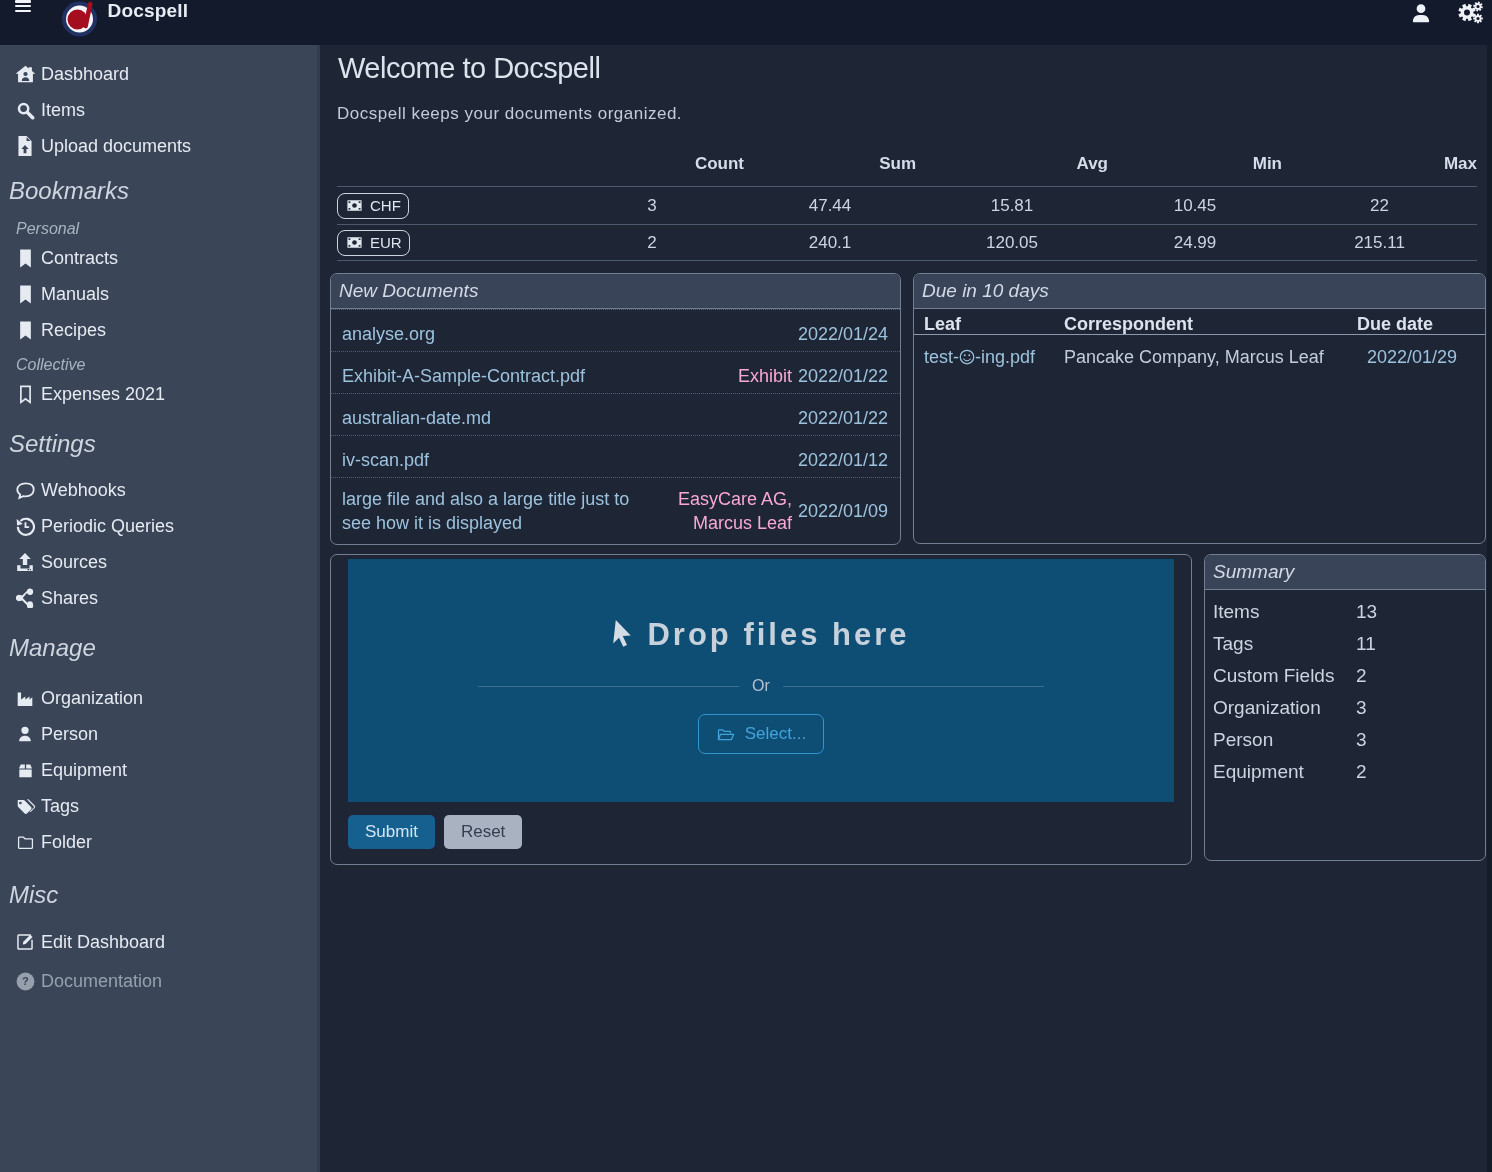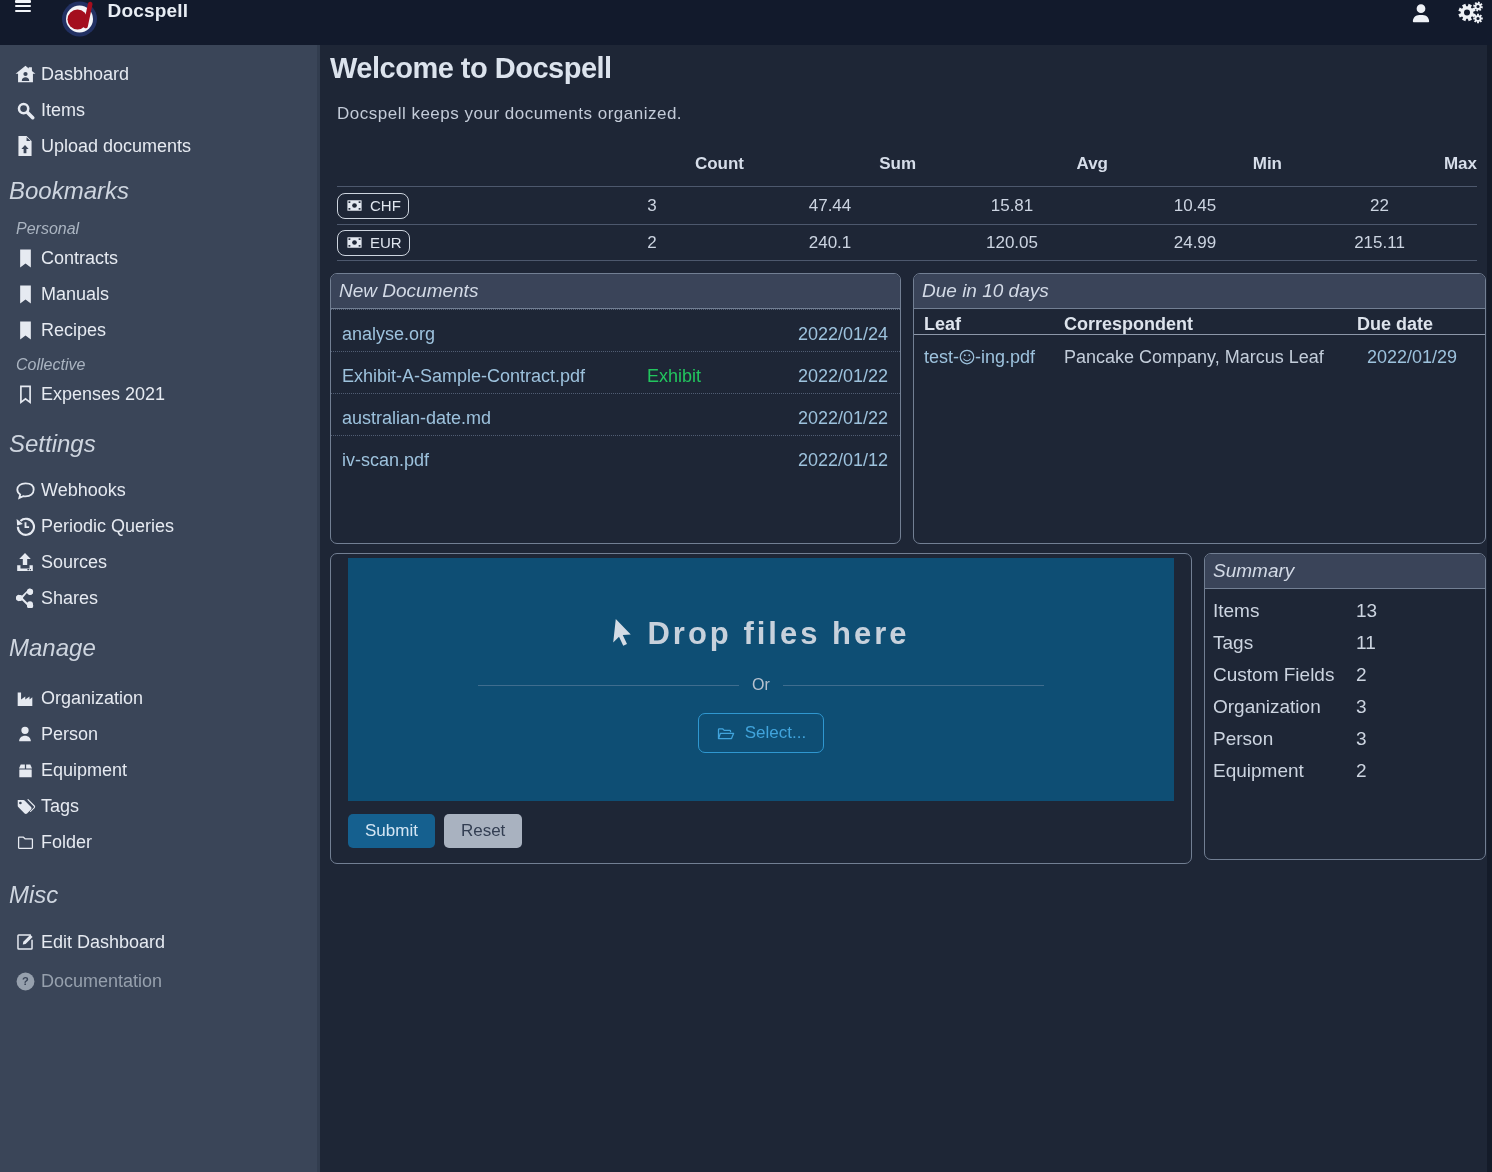--- a/index.html
+++ b/index.html
@@ -14,21 +14,21 @@
 .nav-right { margin-left:auto; display:flex; align-items:center; }
 .sidebar { position:absolute; left:0; top:45px; width:320px; height:1127px; background:#3a4558; border-right:3px solid #323d4f; color:#e4e9f0; }
 .side-item { position:absolute; left:0; width:317px; height:36px; display:flex; align-items:center; padding-left:13px; font-size:18px; color:#e6eaf1; }
 .side-item .ic { width:24px; display:flex; justify-content:center; }
 .side-item .tx { margin-left:4px; }
 .side-h { position:absolute; left:0; width:317px; font-style:italic; font-size:24px; color:#ced5df; padding-left:9px; height:34px; display:flex; align-items:center; }
 .side-sh { position:absolute; left:0; width:317px; font-style:italic; font-size:16px; color:#aab4c1; padding-left:16px; height:25px; display:flex; align-items:center; }
 .dim { color:#96a0ad; }
 .rstrip { position:absolute; right:0; top:45px; width:5px; height:1127px; background:#141b29; }
 .main { position:absolute; left:320px; top:45px; width:1167px; height:1127px; background:#1e2636; padding-left:10px; }
-h1 { color:#dce3ed; font-size:29px; font-weight:bold; margin-top:7px; letter-spacing:-0.5px; }
+h1 { color:#dce3ed; font-size:29px; font-weight:normal; margin-top:7px; margin-left:8px; letter-spacing:-0.5px; }
 .sub { color:#c3cbd8; font-size:17px; margin-top:19px; margin-left:7px; letter-spacing:0.5px; }
 table.stats { border-collapse:collapse; margin-top:30px; margin-left:7px; width:1140px; table-layout:fixed; }
 table.stats col.c0 { width:223px; }
 table.stats col.c1 { width:184px; }
 table.stats col.c2 { width:172px; }
 table.stats col.c3 { width:192px; }
 table.stats col.c4 { width:174px; }
 table.stats col.c5 { width:195px; }
 table.stats th { color:#d6dde9; font-size:17px; font-weight:bold; text-align:right; padding-bottom:12px; }
 table.stats td { color:#ccd4e1; font-size:17px; text-align:center; height:38px; }
@@ -38,21 +38,21 @@
 table.stats td.first { text-align:left; padding-left:0px; }
 .badge { display:inline-flex; align-items:center; border:1.5px solid #cdd4de; border-radius:8px; height:26px; padding:0 7px; color:#dfe5ee; font-size:15px; gap:6px; }
 .row1 { display:flex; gap:12px; margin-top:12px; width:1156px; }
 .panel { border:1px solid #727f93; border-radius:7px; background:#1e2636; }
 .phead { background:#3a4459; border-bottom:1px solid #727f93; border-radius:6px 6px 0 0; height:35px; display:flex; align-items:center; padding-left:8px; color:#d3dae6; font-style:italic; font-size:19px; }
 .ndocs { width:571px; }
 .ndrow { display:flex; align-items:center; padding:7px 12px 0 11px; min-height:42px; border-top:1px dotted #515d73; font-size:18px; }
 .ndrow:first-child { min-height:44px; }
 .ndrow:first-child { border-top:none; }
 .ndrow .nm { flex:0 0 305px; color:#9dc2dd; padding-right:8px; }
-.ndrow .md { flex:1; color:#22c55e; }
+.ndrow .md { flex:1; color:#f9a8d4;text-align:right; }
 .ndrow .dt { flex:0 0 96px; text-align:right; color:#9dc2dd; }
 .due { width:573px; height:271px; }
 .duet { width:100%; border-collapse:collapse; font-size:18px; table-layout:fixed; }
 .duet th { text-align:left; font-weight:bold; color:#dde3ec; padding:6px 0 0 0; line-height:19px; border-bottom:1.5px solid #8d97a9; }
 .duet td { padding:12px 0 10px 0; }
 .duet .cn { padding-left:10px; width:150px; }
 .duet .cd { width:148px; text-align:right; padding-right:28px; }
 .duet th.cd { padding-right:52px; }
 .row2 { display:flex; gap:12px; margin-top:9px; width:1156px; align-items:flex-start; }
 .droppanel { width:862px; height:311px; padding:4px 17px; }
@@ -338,20 +338,25 @@
       <div class="ndrow">
           <span class="nm">australian-date.md</span>
           <span class="md"></span>
           <span class="dt">2022/01/22</span>
         </div>
       <div class="ndrow">
           <span class="nm">iv-scan.pdf</span>
           <span class="md"></span>
           <span class="dt">2022/01/12</span>
         </div>
+      <div class="ndrow" style="padding-top:9px;padding-bottom:9px">
+          <span class="nm" style="line-height:24px">large file and also a large title just to see how it is displayed</span>
+          <span class="md" style="line-height:24px">EasyCare AG, Marcus Leaf</span>
+          <span class="dt">2022/01/09</span>
+        </div>
     </div>
     <div class="panel due">
       <div class="phead">Due in 10 days</div>
       <table class="duet">
         <thead>
             <tr>
               <th class="cn">Leaf</th>
               <th>Correspondent</th>
               <th class="cd">Due date</th>
             </tr>

